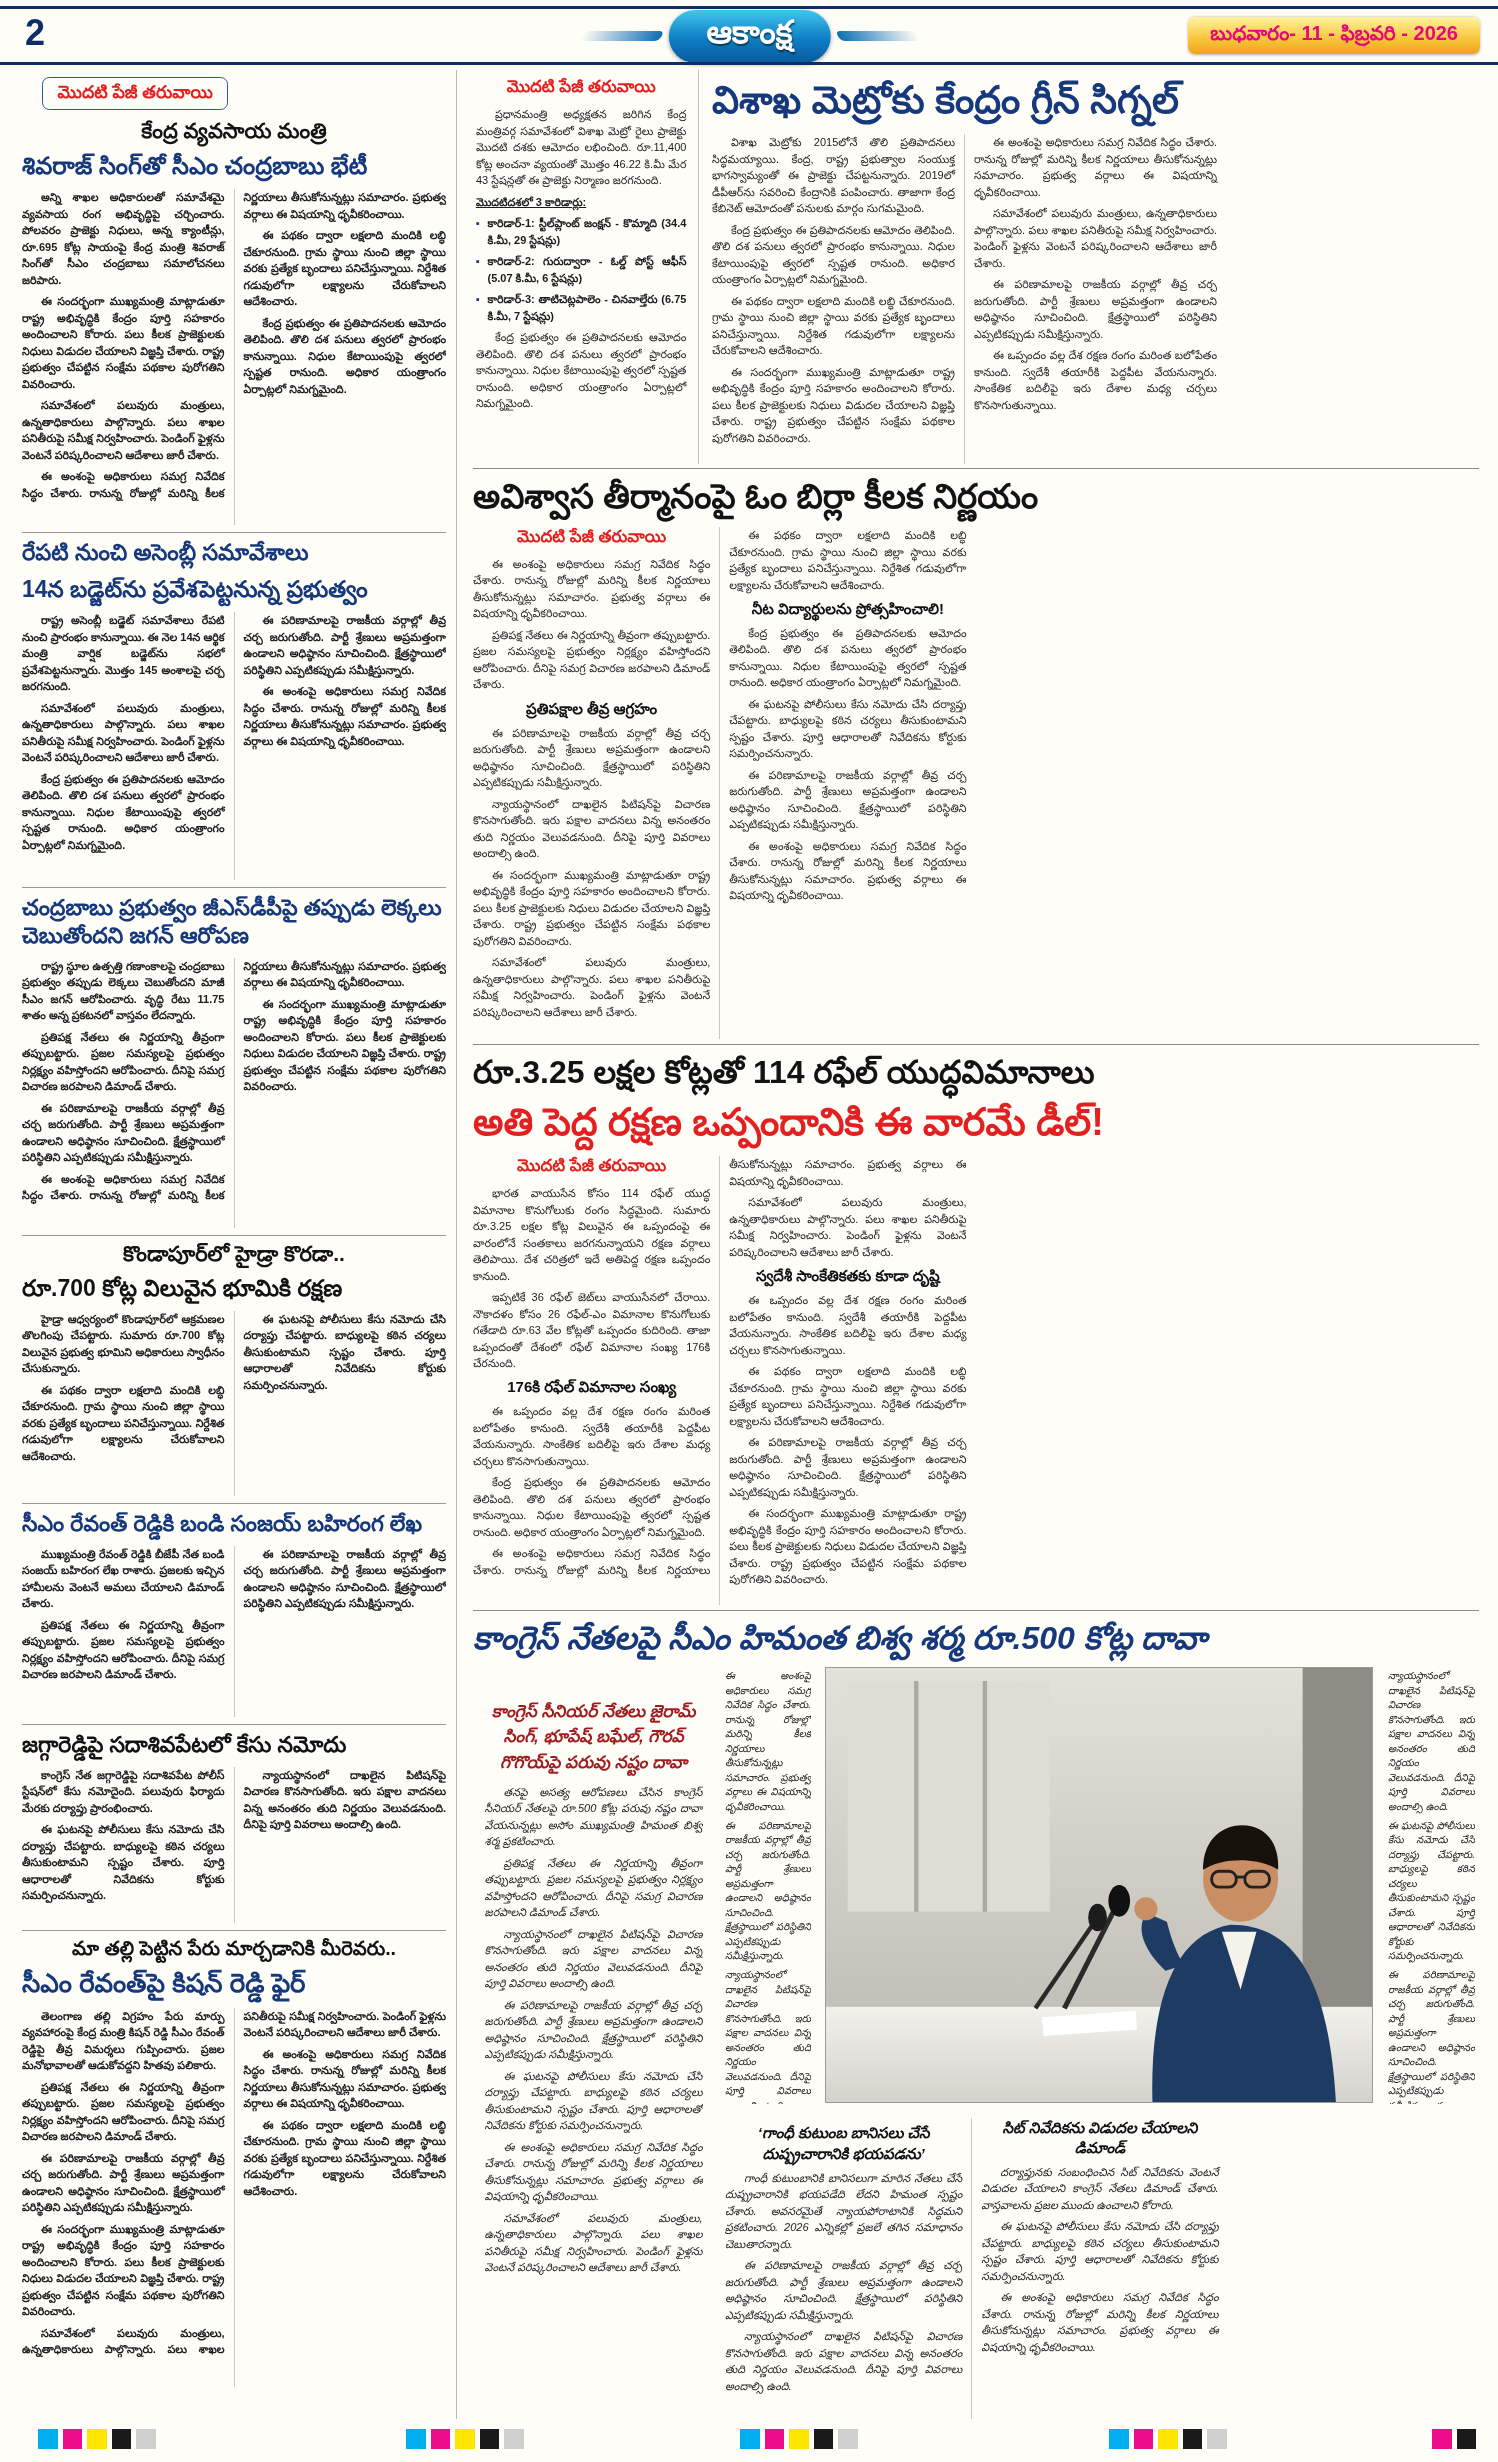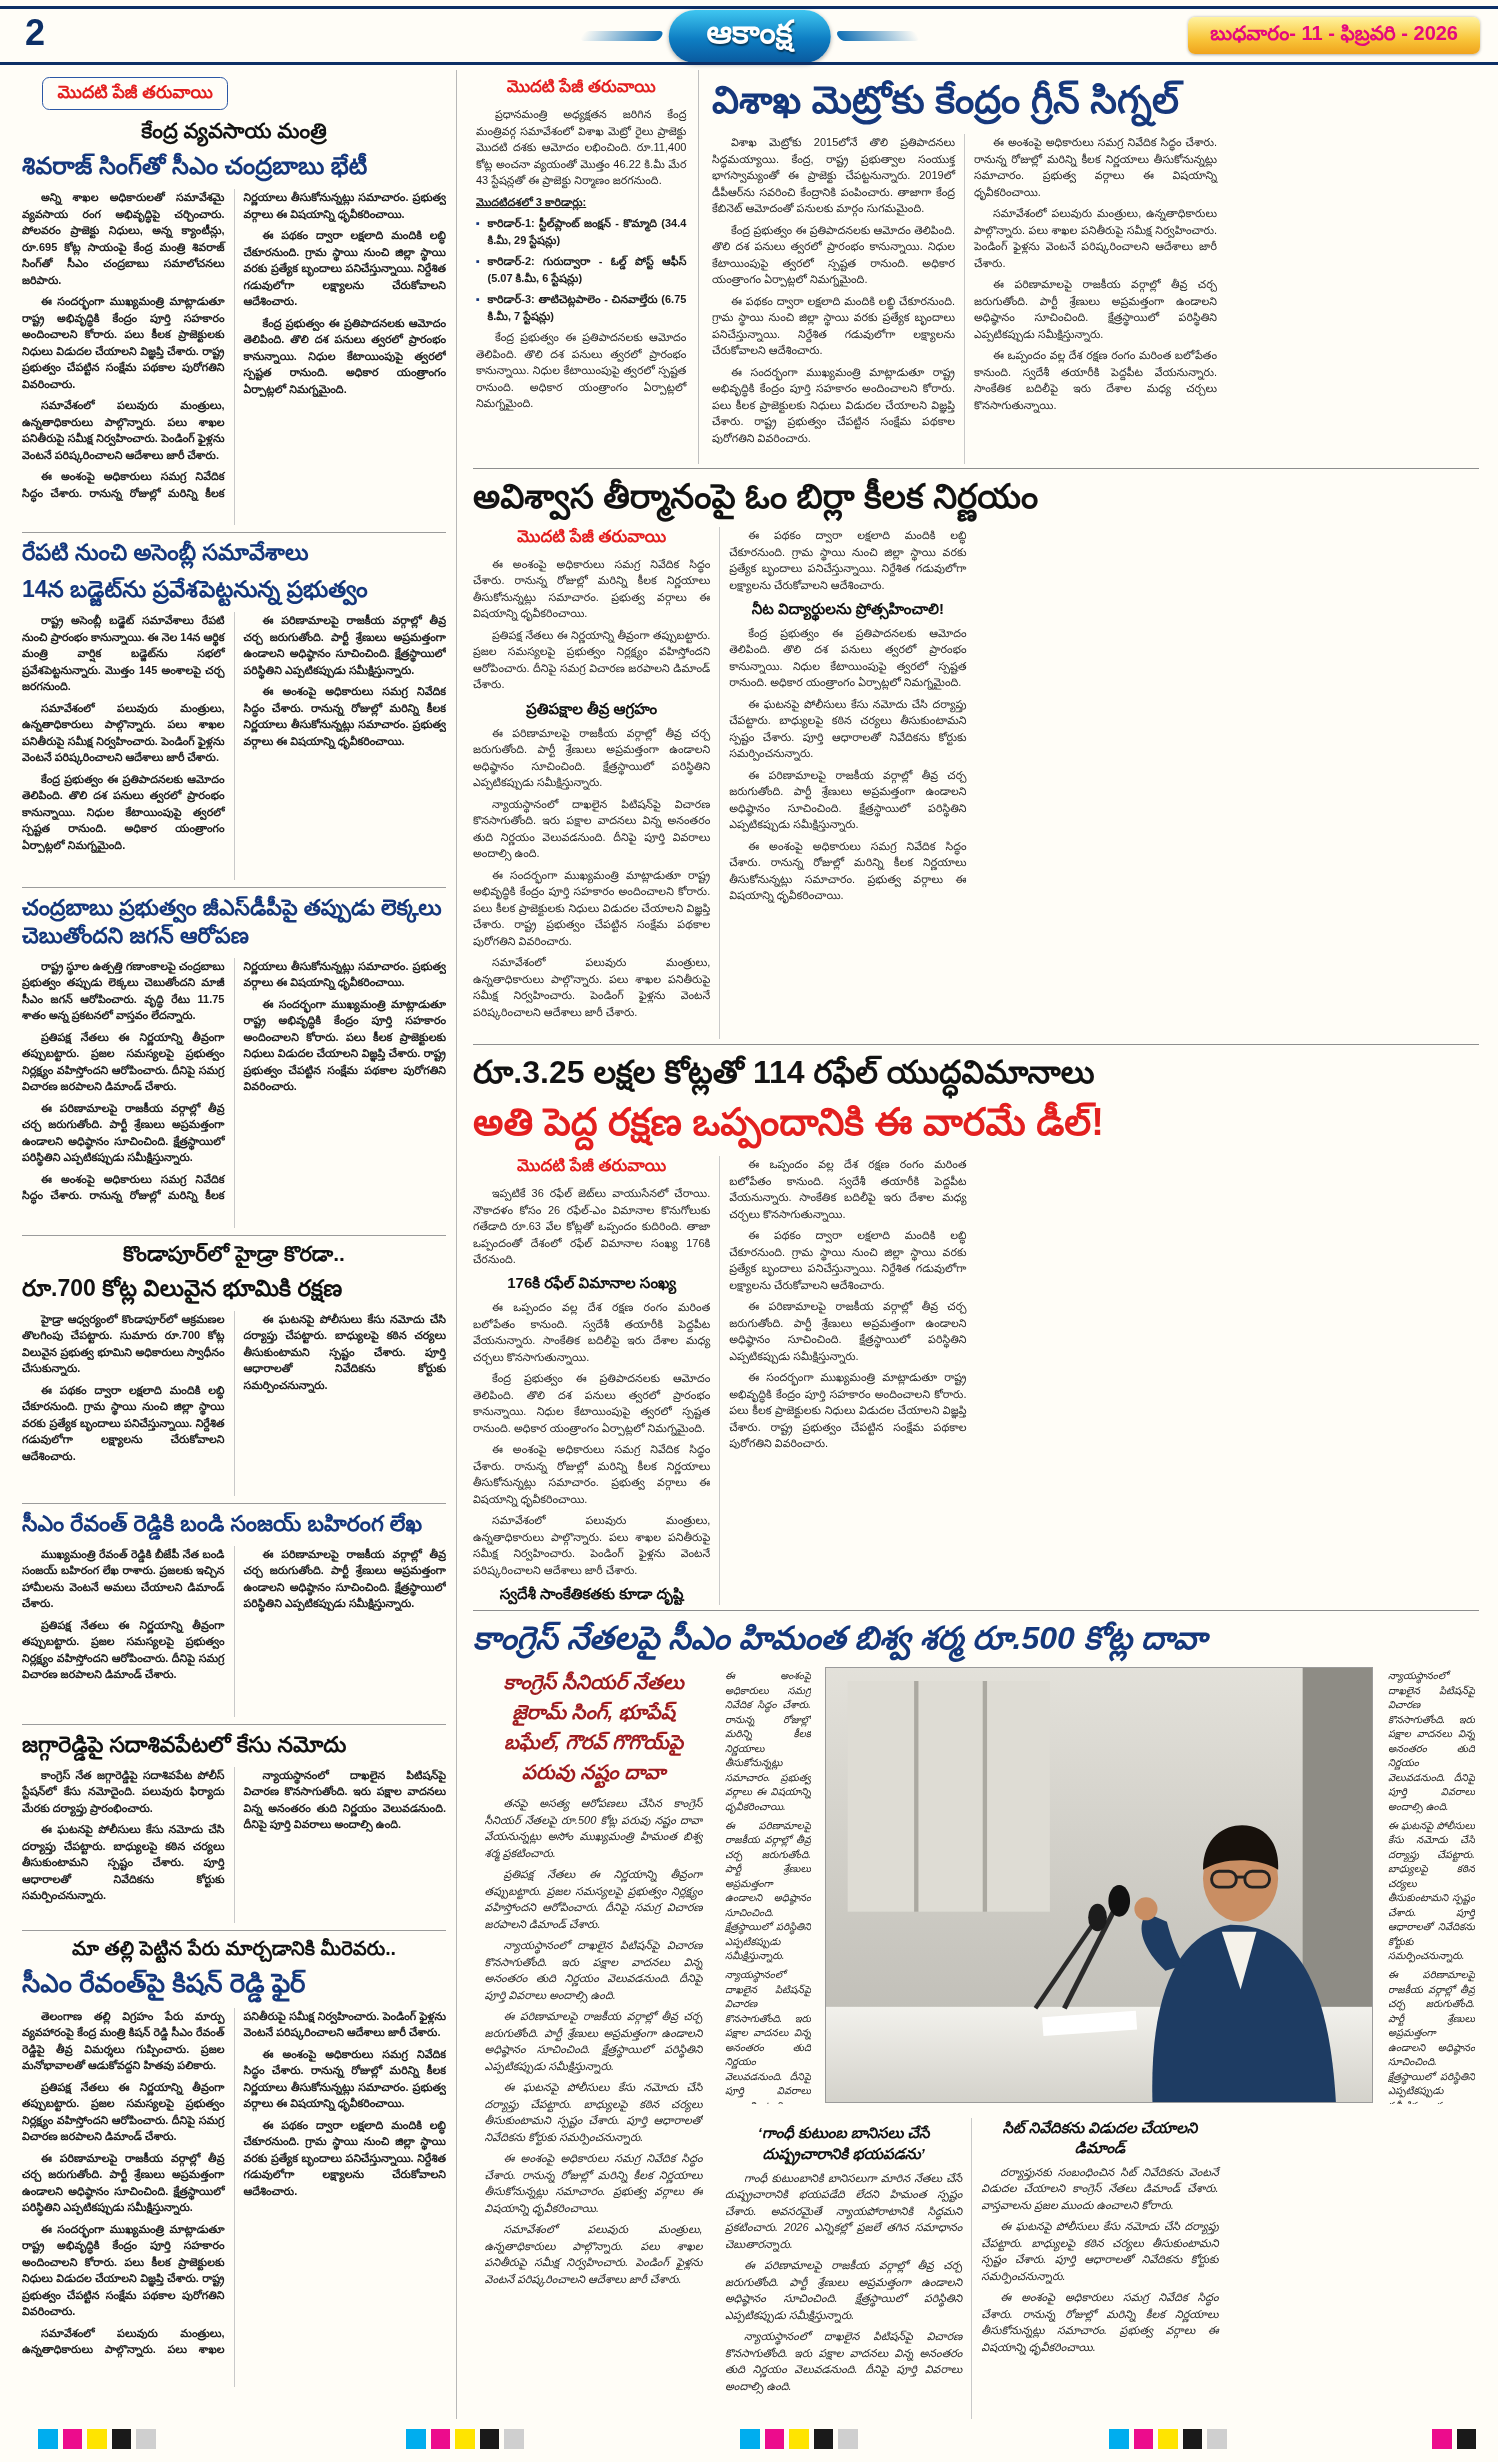--- a/index.html
+++ b/index.html
@@ -56,21 +56,21 @@
   .birla { position:absolute; left:473px; top:468px; width:1006px; height:571px; border-top:0.7px solid #8e8e8e; padding-top:5.8px; display:flex; flex-direction:column; overflow:hidden; }
   .birla h1 { font-size:34px; margin-bottom:8.7px; }
   .cols4 { column-count:4; column-gap:19px; column-rule:0.7px solid #c9c9c9; column-fill:auto; flex:1; min-height:0; overflow:hidden; }
   .rafale { position:absolute; left:473px; top:1044px; width:1006px; height:561px; border-top:0.7px solid #8e8e8e; padding-top:7.3px; display:flex; flex-direction:column; overflow:hidden; }
   .rafale h1 { font-size:32px; margin-bottom:4.4px; }
   .rafale h2 { font-size:38px; color:#e3201f; margin-bottom:10px; }
   .congress { position:absolute; left:473px; top:1610px; width:1006px; height:809px; border-top:0.7px solid #8e8e8e; padding-top:7.3px; overflow:hidden;font-style:italic; }
   .congress h1 { font-size:32px; margin-bottom:7.3px; }
   .cong-wrap { position:relative; height:754px; }
   .cong-left { position:absolute; left:11.6px; top:0; width:218px; height:754px; overflow:hidden; }
-  .cong-lede { color:#9e1c1f; font-size:20px; font-weight:bold; line-height:1.5; text-align:center; margin-bottom:8.7px; }
+  .cong-lede { color:#9e1c1f; font-size:17px; font-weight:bold; line-height:1.5; text-align:center; margin-bottom:8.7px;margin-top:32px; }
   .strip { position:absolute; top:2.9px; overflow:hidden; }
   .strip p { font-size:10px; line-height:1.45; text-align:justify; margin-bottom:4.4px; }
   .strip1 { left:252px; width:86px; height:435px; }
   .strip2 { left:915px; width:87px; height:435px; }
   .photo { position:absolute; left:352px; top:0; width:548px; height:436px; border:0.7px solid #9a9a9a; background:#c9c7c0; }
   .photo svg { display:block; width:100%; height:100%; }
   .cong-below { position:absolute; left:252px; top:451px; width:750px; height:303px; column-count:3; column-gap:19px; column-rule:0.7px solid #c9c9c9; column-fill:auto; overflow:hidden; }
   
   .regmarks { position:absolute; left:0; right:0; top:2429px; height:22px; }
   .regcluster { position:absolute; top:0; display:flex; gap:5px; }
@@ -226,20 +226,21 @@
       <p>ఈ పరిణామాలపై రాజకీయ వర్గాల్లో తీవ్ర చర్చ జరుగుతోంది. పార్టీ శ్రేణులు అప్రమత్తంగా ఉండాలని అధిష్ఠానం సూచించింది. క్షేత్రస్థాయిలో పరిస్థితిని ఎప్పటికప్పుడు సమీక్షిస్తున్నారు.</p>
       <p>ఈ అంశంపై అధికారులు సమగ్ర నివేదిక సిద్ధం చేశారు. రానున్న రోజుల్లో మరిన్ని కీలక నిర్ణయాలు తీసుకోనున్నట్లు సమాచారం. ప్రభుత్వ వర్గాలు ఈ విషయాన్ని ధృవీకరించాయి.</p>
     </div>
   </section>
 
   <section class="rafale">
     <h1 class="hl blk">రూ.3.25 లక్షల కోట్లతో 114 రఫేల్ యుద్ధవిమానాలు</h1>
     <h2 class="hl">అతి పెద్ద రక్షణ ఒప్పందానికి ఈ వారమే డీల్!</h2>
     <div class="cols4 body-txt">
       <div class="cont-label">మొదటి పేజీ తరువాయి</div>
+      <p>భారత వాయుసేన కోసం 114 రఫేల్ యుద్ధ విమానాల కొనుగోలుకు రంగం సిద్ధమైంది. సుమారు రూ.3.25 లక్షల కోట్ల విలువైన ఈ ఒప్పందంపై ఈ వారంలోనే సంతకాలు జరగనున్నాయని రక్షణ వర్గాలు తెలిపాయి. దేశ చరిత్రలో ఇదే అతిపెద్ద రక్షణ ఒప్పందం కానుంది.</p>
       <p>ఇప్పటికే 36 రఫేల్ జెట్‌లు వాయుసేనలో చేరాయి. నౌకాదళం కోసం 26 రఫేల్-ఎం విమానాల కొనుగోలుకు గతేడాది రూ.63 వేల కోట్లతో ఒప్పందం కుదిరింది. తాజా ఒప్పందంతో దేశంలో రఫేల్ విమానాల సంఖ్య 176కి చేరనుంది.</p>
       <div class="subhead">176కి రఫేల్ విమానాల సంఖ్య</div>
       <p>ఈ ఒప్పందం వల్ల దేశ రక్షణ రంగం మరింత బలోపేతం కానుంది. స్వదేశీ తయారీకి పెద్దపీట వేయనున్నారు. సాంకేతిక బదిలీపై ఇరు దేశాల మధ్య చర్చలు కొనసాగుతున్నాయి.</p>
       <p>కేంద్ర ప్రభుత్వం ఈ ప్రతిపాదనలకు ఆమోదం తెలిపింది. తొలి దశ పనులు త్వరలో ప్రారంభం కానున్నాయి. నిధుల కేటాయింపుపై త్వరలో స్పష్టత రానుంది. అధికార యంత్రాంగం ఏర్పాట్లలో నిమగ్నమైంది.</p>
       <p>ఈ అంశంపై అధికారులు సమగ్ర నివేదిక సిద్ధం చేశారు. రానున్న రోజుల్లో మరిన్ని కీలక నిర్ణయాలు తీసుకోనున్నట్లు సమాచారం. ప్రభుత్వ వర్గాలు ఈ విషయాన్ని ధృవీకరించాయి.</p>
       <p>సమావేశంలో పలువురు మంత్రులు, ఉన్నతాధికారులు పాల్గొన్నారు. పలు శాఖల పనితీరుపై సమీక్ష నిర్వహించారు. పెండింగ్ ఫైళ్లను వెంటనే పరిష్కరించాలని ఆదేశాలు జారీ చేశారు.</p>
       <div class="subhead">స్వదేశీ సాంకేతికతకు కూడా దృష్టి</div>
       <p>ఈ ఒప్పందం వల్ల దేశ రక్షణ రంగం మరింత బలోపేతం కానుంది. స్వదేశీ తయారీకి పెద్దపీట వేయనున్నారు. సాంకేతిక బదిలీపై ఇరు దేశాల మధ్య చర్చలు కొనసాగుతున్నాయి.</p>
       <p>ఈ పథకం ద్వారా లక్షలాది మందికి లబ్ధి చేకూరనుంది. గ్రామ స్థాయి నుంచి జిల్లా స్థాయి వరకు ప్రత్యేక బృందాలు పనిచేస్తున్నాయి. నిర్దేశిత గడువులోగా లక్ష్యాలను చేరుకోవాలని ఆదేశించారు.</p>
       <p>ఈ పరిణామాలపై రాజకీయ వర్గాల్లో తీవ్ర చర్చ జరుగుతోంది. పార్టీ శ్రేణులు అప్రమత్తంగా ఉండాలని అధిష్ఠానం సూచించింది. క్షేత్రస్థాయిలో పరిస్థితిని ఎప్పటికప్పుడు సమీక్షిస్తున్నారు.</p>

